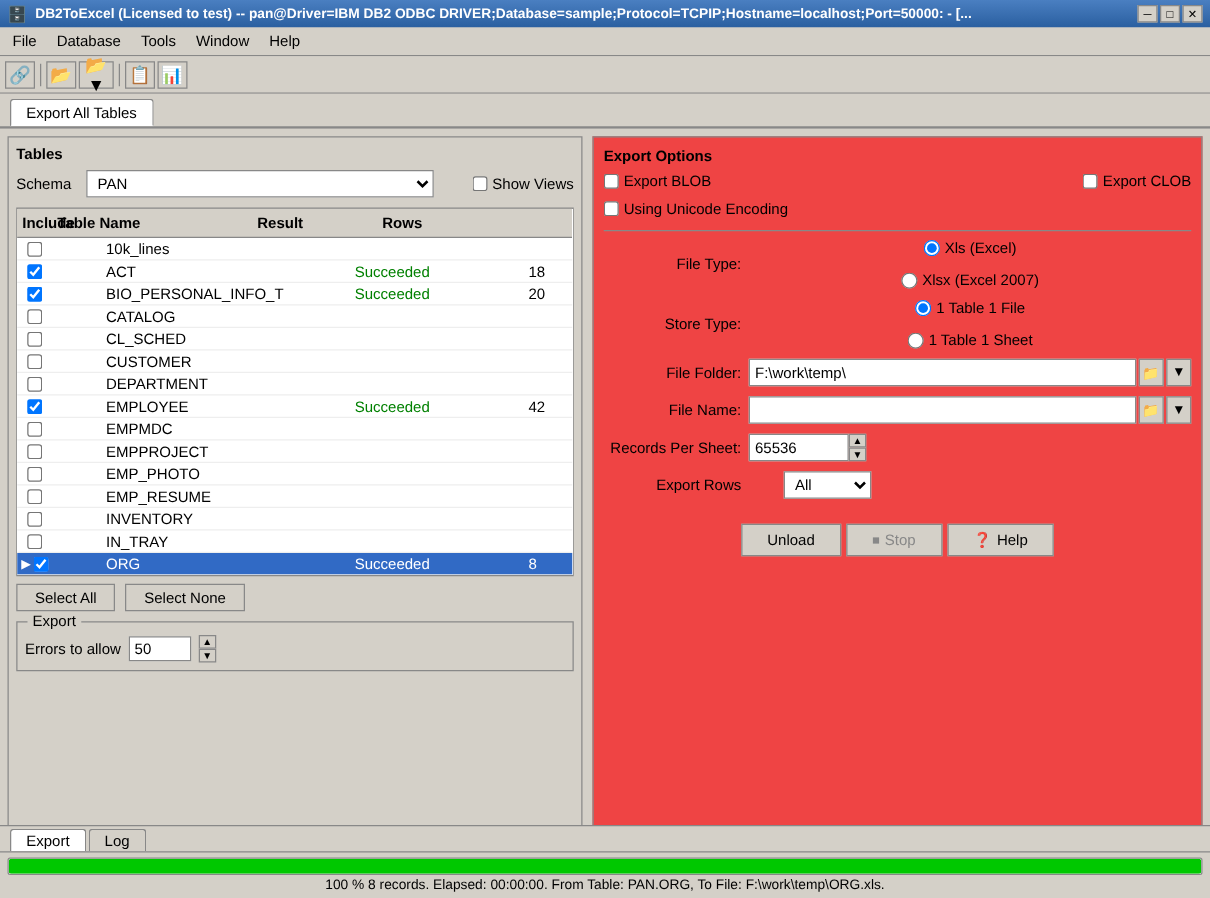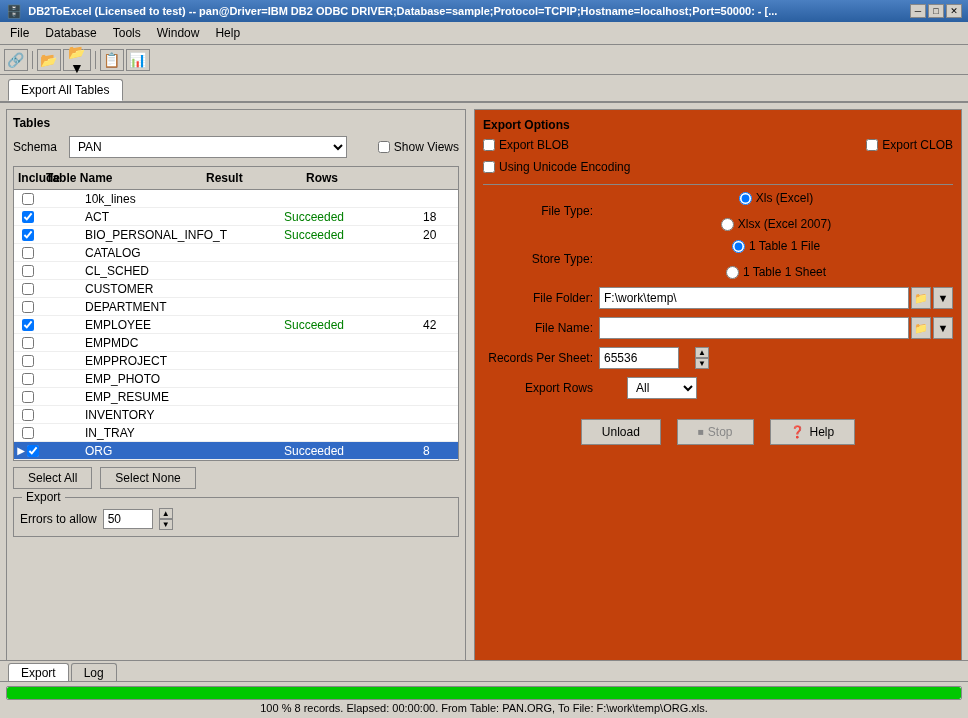--- a/index.html
+++ b/index.html
@@ -160,21 +160,21 @@
       font-size: 12px;
     }
     .errors-row { display: flex; align-items: center; gap: 6px; margin-top: 4px; }
     .spinner-input {
       width: 50px; height: 20px; border: 1px solid #888; padding: 0 4px;
       font-size: 12px;
     }
 
     .right-panel {
       flex: 1;
-      background: #c2410c;
+      background: #ef4444;
       border: 1px solid #888;
       padding: 8px;
     }
 
     .option-section { margin-bottom: 10px; }
     .option-row { display: flex; align-items: center; gap: 16px; margin-bottom: 4px; justify-content: space-between; }
     .option-row label { display: flex; align-items: center; gap: 4px; }
 
     .field-row {
       display: flex;
@@ -190,32 +190,32 @@
       align-items: center;
       gap: 2px;
       flex: 1;
     }
     .folder-input { flex: 1; height: 22px; border: 1px solid #888; padding: 0 4px; font-size: 12px; }
     .folder-btn { width: 20px; height: 22px; border: 1px solid #888; background: #d4d0c8; cursor: pointer; font-size: 11px; display: flex; align-items: center; justify-content: center; }
 
     .radio-row { display: flex; align-items: center; gap: 12px; flex-direction: column; }
     .radio-item { display: flex; align-items: center; gap: 4px; }
 
-    .records-row { display: flex; align-items: center; gap: 16px; }
+    .records-row { display: flex; align-items: center; gap: 0; }
     .records-input { width: 80px; height: 22px; border: 1px solid #888; padding: 0 4px; font-size: 12px; }
     .records-spin { display: flex; flex-direction: column; }
     .spin-btn { font-size: 8px; height: 11px; width: 14px; border: 1px solid #888; background: #d4d0c8; cursor: pointer; line-height: 1; display: flex; align-items: center; justify-content: center; }
 
     .export-rows-row { display: flex; align-items: center; gap: 4px; padding-left: 28px; }
     .export-rows-select { height: 22px; border: 1px solid #888; background: white; padding: 0 4px; font-size: 12px; width: 70px; cursor: pointer; }
 
     .action-buttons {
       display: flex;
       justify-content: center;
-      gap: 16px;
+      gap: 4px;
       margin-top: 20px;
     }
     .action-btn {
       padding: 5px 20px;
       border: 1px solid #888;
       background: #d4d0c8;
       cursor: pointer;
       font-size: 12px;
       display: flex;
       align-items: center;

